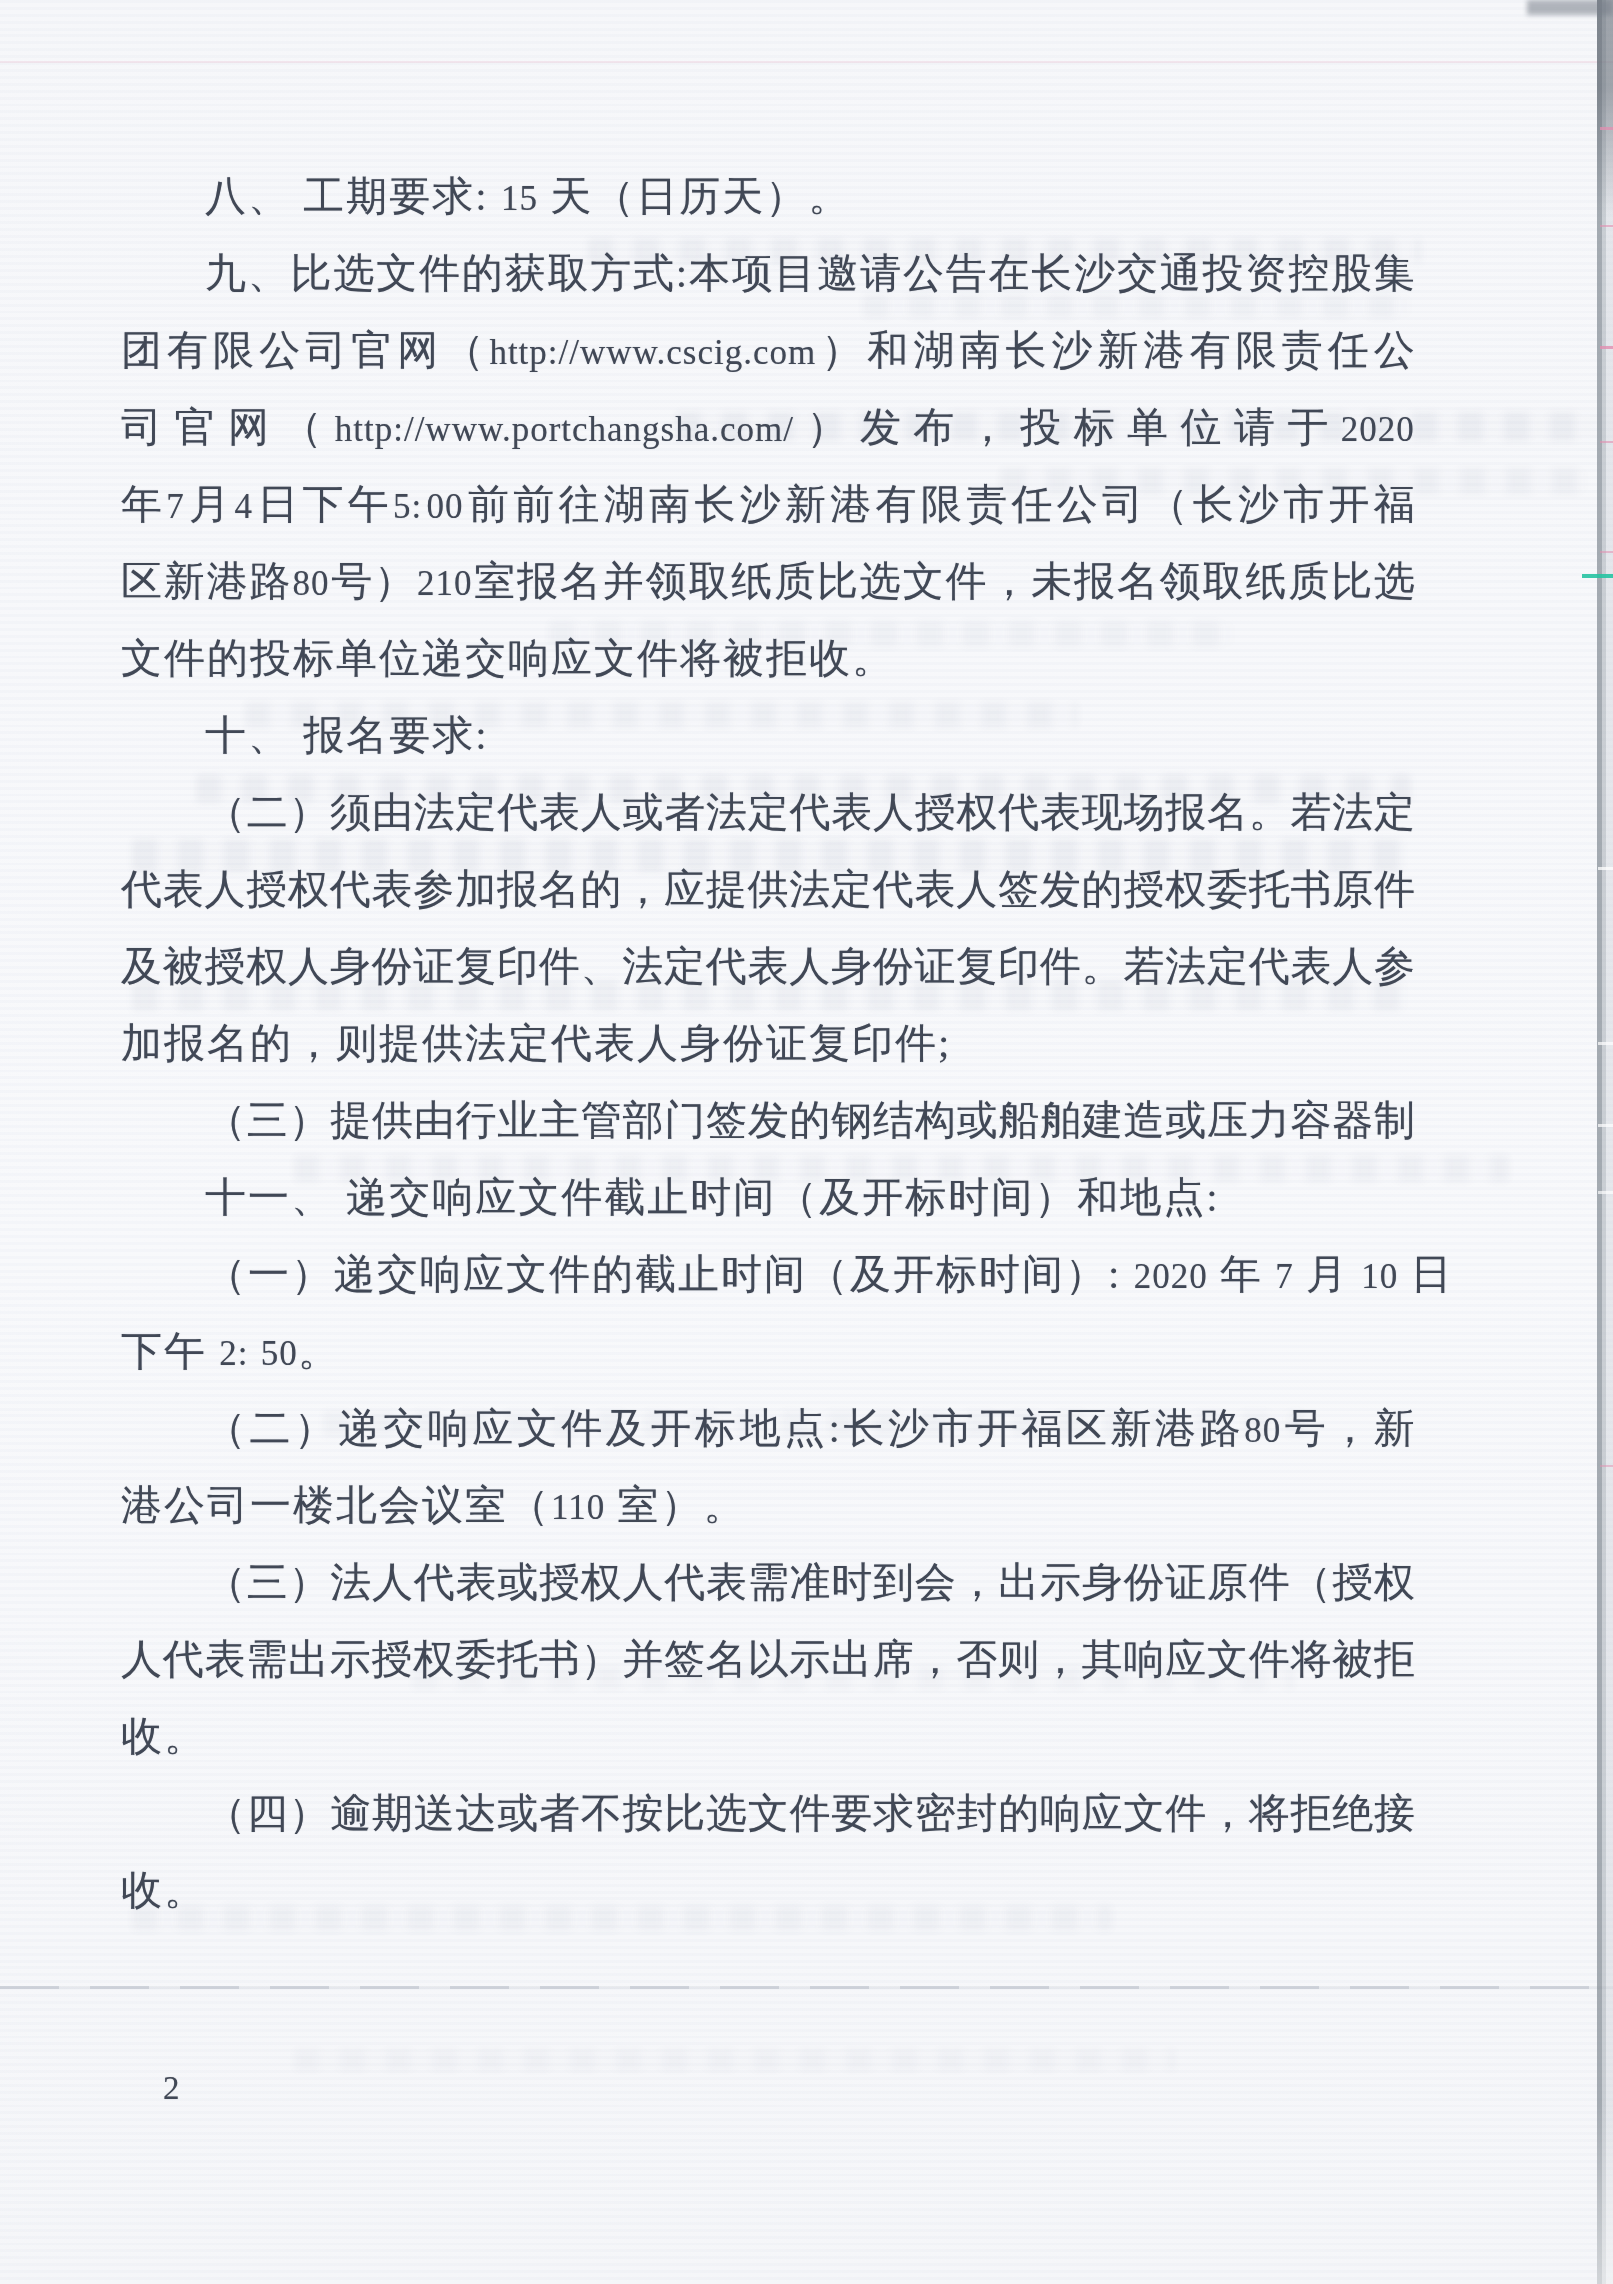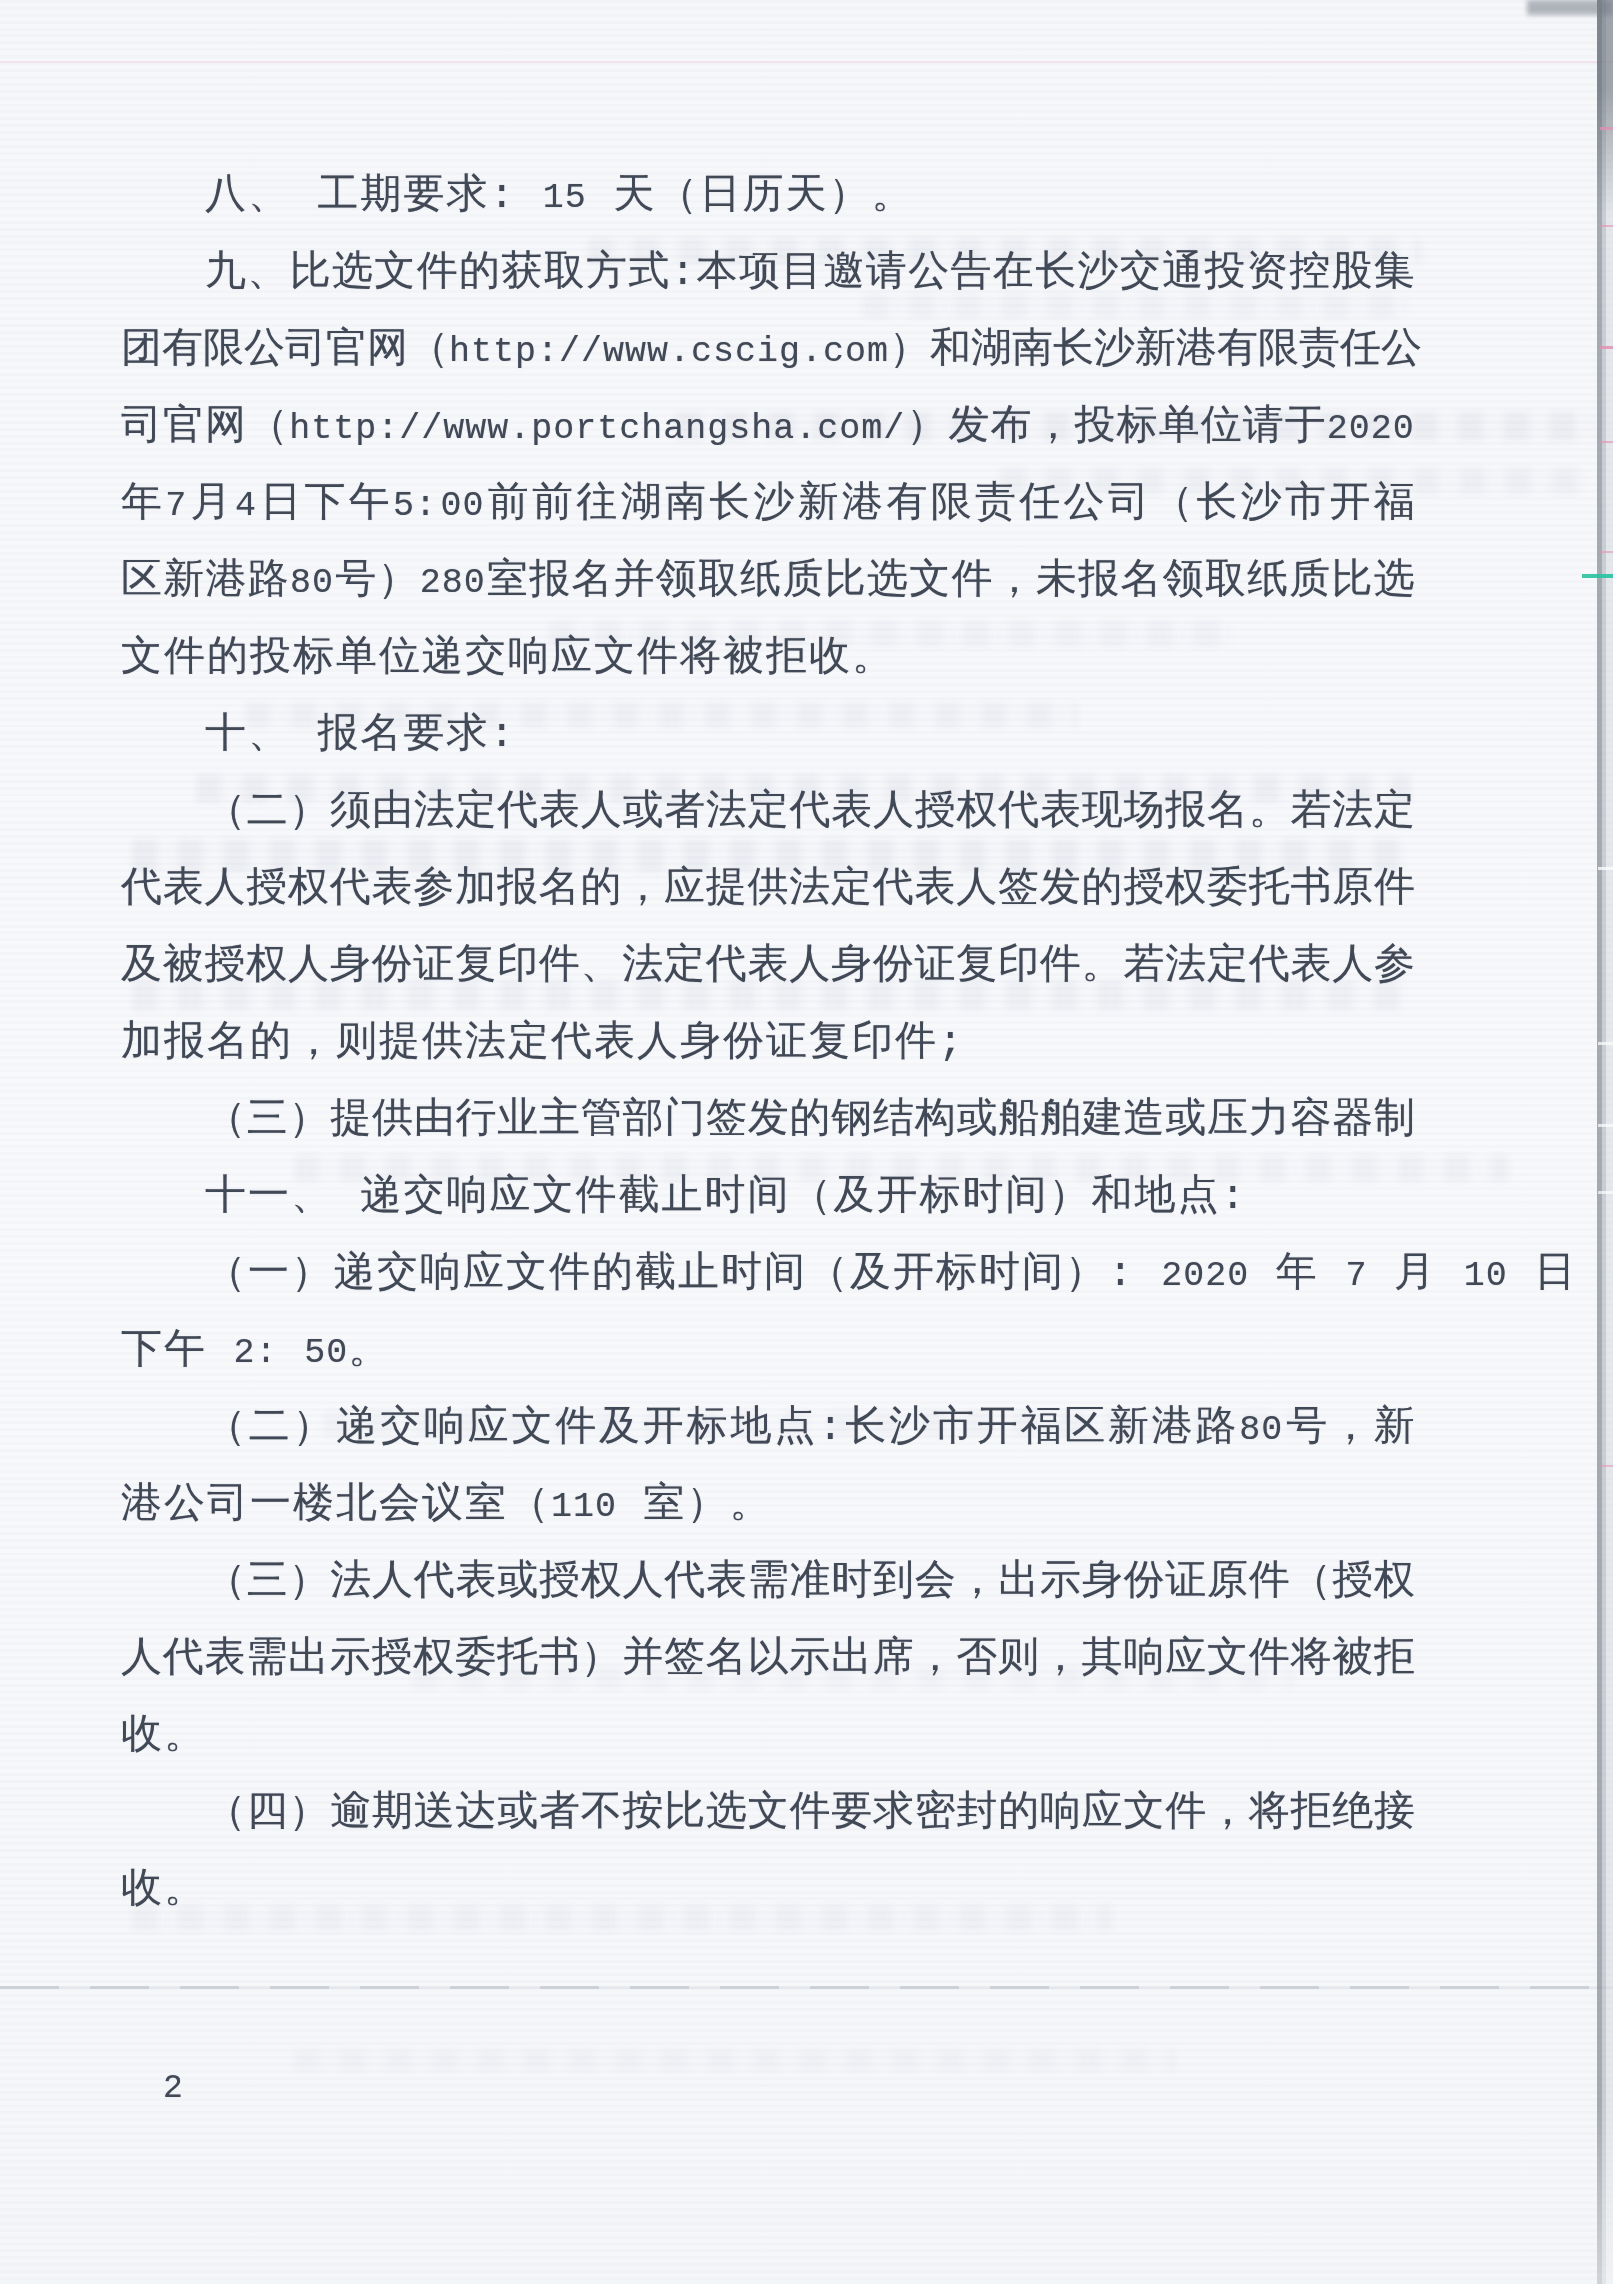--- a/index.html
+++ b/index.html
@@ -12,21 +12,21 @@
   *{margin:0;padding:0;box-sizing:border-box;}
   html,body{background:#e9ebee;}
   .page{
     position:relative;
     width:1613px;height:2285px;
     background:var(--paper);
     background-image:
       repeating-linear-gradient(180deg, rgba(222,227,236,0.14) 0 2.9px, rgba(255,255,255,0.10) 2.9px 6.9px),
       linear-gradient(180deg, #f5f6f9 0%, #f7f8fb 55%, #f4f5f8 100%);
     overflow:hidden;
-    font-family:Liberation Mono, monospace;
+    font-family:Liberation Serif, serif;
   }
   
   .text-block{
     position:absolute;
     left:121px;top:158px;
     width:1294px;
   }
   .doc-line{
     height:77px;
     line-height:77px;
@@ -217,21 +217,21 @@
         <span>福</span>
       </div>
       <div class="doc-line fill">
         <span>区</span>
         <span>新</span>
         <span>港</span>
         <span>路</span>
         <span class="lat">80</span>
         <span>号</span>
         <span>）</span>
-        <span class="lat">280</span>
+        <span class="lat">210</span>
         <span>室</span>
         <span>报</span>
         <span>名</span>
         <span>并</span>
         <span>领</span>
         <span>取</span>
         <span>纸</span>
         <span>质</span>
         <span>比</span>
         <span>选</span>

